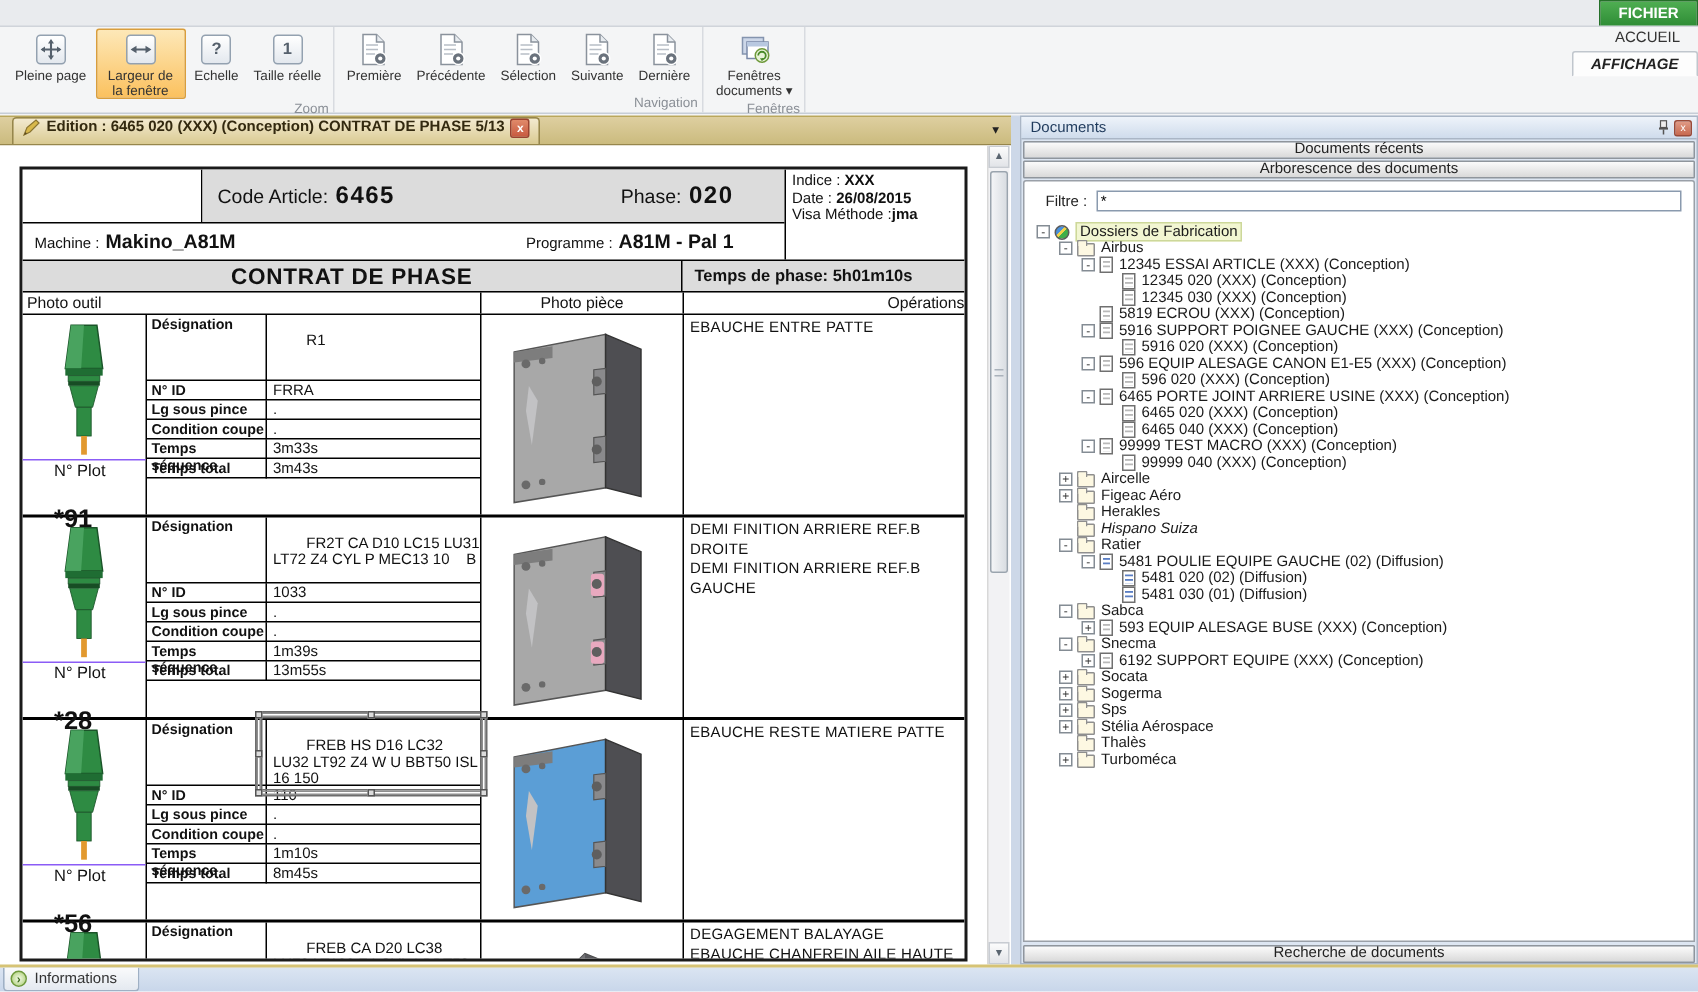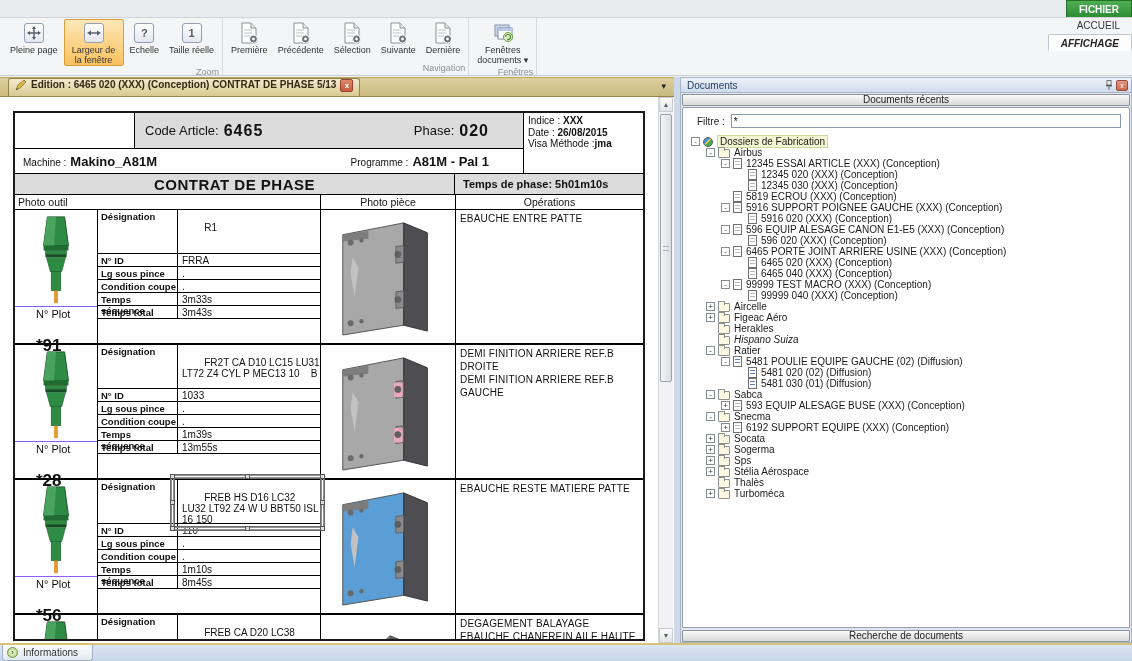--- a/index.html
+++ b/index.html
@@ -63,21 +63,21 @@
   .slbl { font-size:10px; }
   .sval { font-size:13px; font-weight:bold; margin-left:4px;}
   .sh-right { width:120px; border-left:1px solid #000; padding:2px 0 0 4px; font-size:10px; line-height:11.5px; }
   .sh-right b { font-size:10px; }
   .sh-r3 { display:flex; height:21px; border-bottom:1px solid #000; background:#dcdcdc; align-items:center;}
   .sh-title { flex:1; text-align:center; font-weight:bold; font-size:15px; letter-spacing:.5px; border-right:1px solid #000; height:100%; line-height:21px;}
   .sh-temps { width:188px; font-weight:bold; font-size:11px; padding-left:8px; }
   .sh-r4 { display:flex; height:15px; border-bottom:1.5px solid #000; font-size:10.5px; align-items:center;}
   .sh-c1 { width:306px; padding-left:3px; border-right:1px solid #000; height:100%; line-height:14px;}
   .sh-c2 { width:135px; text-align:center; border-right:1px solid #000; height:100%; line-height:14px;}
-  .sh-c3 { flex:1; text-align:center; }
+  .sh-c3 { flex:1; text-align:right; }
 
   
   .op-row { display:grid; grid-template-columns:83px 223px 135px 1fr; height:135px; border-bottom:2px solid #000; }
   .op-tool { border-right:1px solid #000; display:flex; flex-direction:column; }
   .tool-img { flex:1; display:flex; justify-content:center; padding-top:4px; }
   .plot-box { height:37px; border-top:1px solid #8b5cf6; padding-left:21px; }
   .plot-lbl { font-size:11px; margin-top:1px; }
   .plot-val { font-size:17px; font-weight:bold; margin-top:16px; }
   .op-details { border-right:1px solid #000; display:grid; grid-template-columns:80px 1fr;
     grid-template-rows:44px repeat(5,13px) 1fr; font-size:10px; }
@@ -588,20 +588,21 @@
       <span class="dp-title-icons">
         <svg class="pin-ico" width="8" height="10" viewBox="0 0 8 10">
           <rect x="2" y="0.5" width="4" height="4.5" fill="#eee" stroke="#555" stroke-width="0.8"></rect>
           <rect x="1" y="5" width="6" height="1.4" fill="#555"></rect>
           <path d="M4 6.4v3.2" stroke="#555" stroke-width="1"></path>
         </svg>
         <span class="dp-close">x</span>
       </span>
     </div>
     <div class="dp-bar">Documents récents</div>
+    <div class="dp-bar">Arborescence des documents</div>
     <div class="dp-content">
       <div class="filter-row">
         <span class="filter-lbl">Filtre :</span>
         <input class="filter-input" value="*" style="">
       </div>
       <div class="tree">
   <div class="t-row" style="padding-left: 8px;">
     <span class="t-exp">-</span>
     <span class="t-ico i-globe"></span>
     <span class="t-lbl hl">Dossiers de Fabrication</span>

